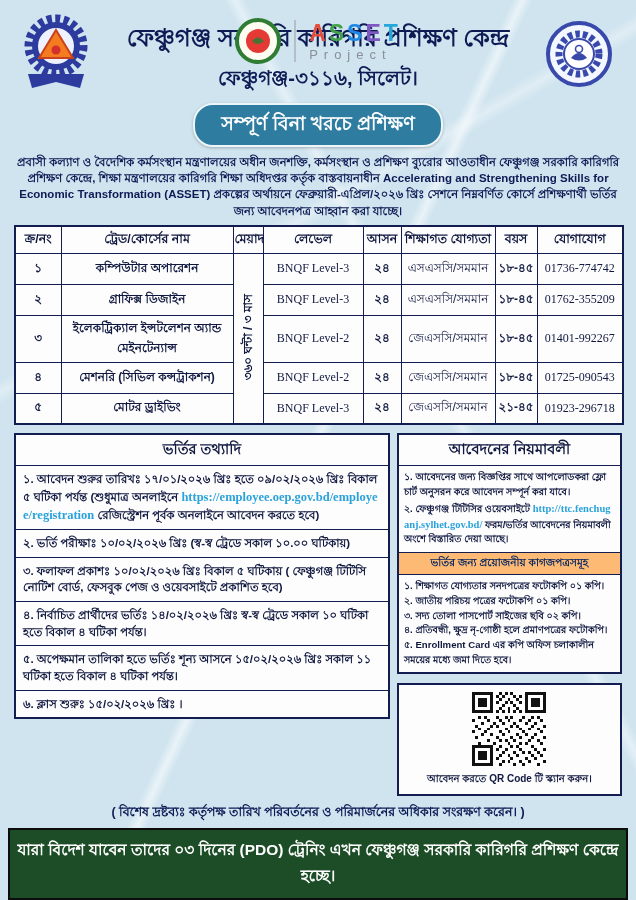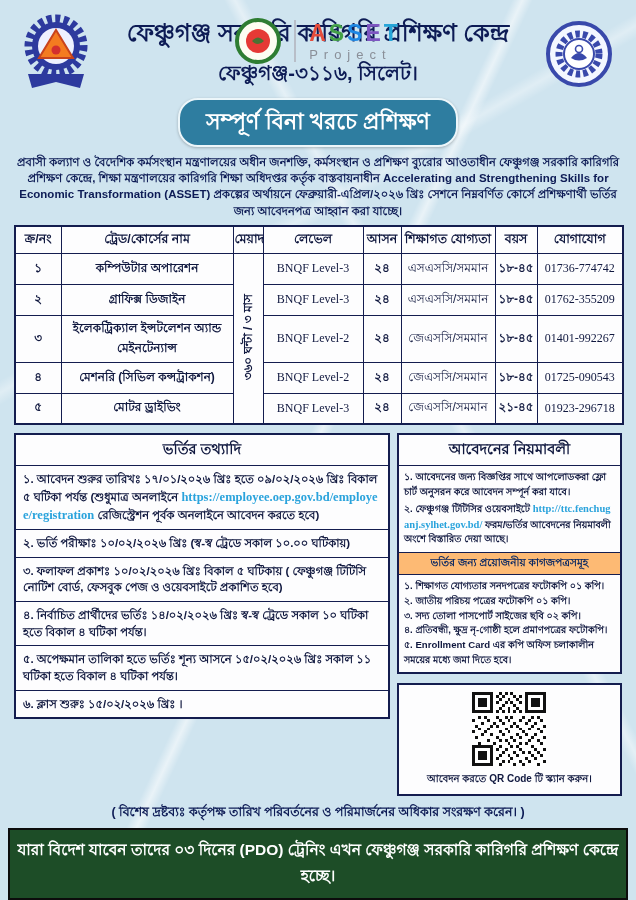--- a/index.html
+++ b/index.html
@@ -22,21 +22,21 @@
   .asset-divider { width:2px; height:42px; background:#b8bec8; }
   .asset-text { line-height:1; }
   .asset-line1 { font-size:23px; font-weight:bold; letter-spacing:3px; font-family:"Liberation Sans",sans-serif; }
   .asset-line1 .c0{color:#e44d3c}.asset-line1 .c1{color:#43a047}.asset-line1 .c2{color:#1e88e5}.asset-line1 .c3{color:#7e57c2}.asset-line1 .c4{color:#26a5d8}
   .asset-line2 { font-size:13px; color:#8a8f98; letter-spacing:6px; margin-top:3px; }
   .main-title { text-align:center; font-size:24px; font-weight:bold; color:#0d1b55; margin-top:2px; }
   .sub-title { text-align:center; font-size:20px; font-weight:bold; color:#0d1b55; margin-top:4px; }
   .badge-row { text-align:center; margin-top:7px; }
   .badge {
     display:inline-block; background:#2e7da0; border:2px solid #ecf6fa; border-radius:20px;
-    color:#fff; font-size:22px; font-weight:bold; padding:4px 26px;
+    color:#fff; font-size:19px; font-weight:bold; padding:4px 26px;
     box-shadow:0 1px 3px rgba(0,0,0,.25);
   }
   
   .intro {
     margin:7px 12px 0; text-align:center; font-size:11.5px; font-weight:bold;
     line-height:1.4; color:#0d1b55;
   }
   
   table.courses {
     margin:6px 14px 0; border-collapse:collapse; table-layout:fixed;

